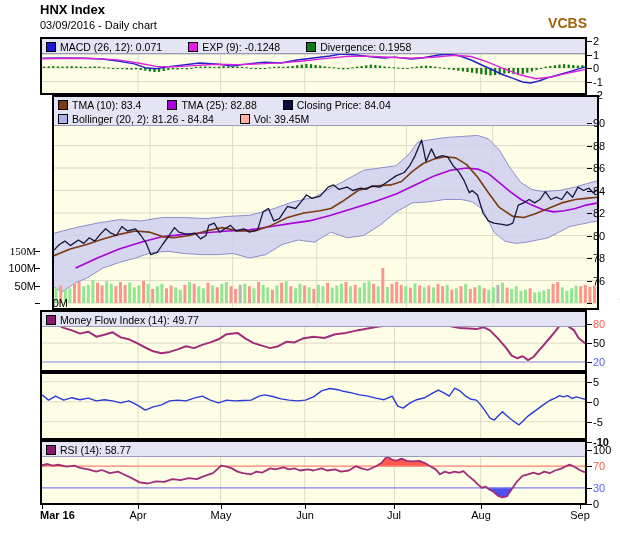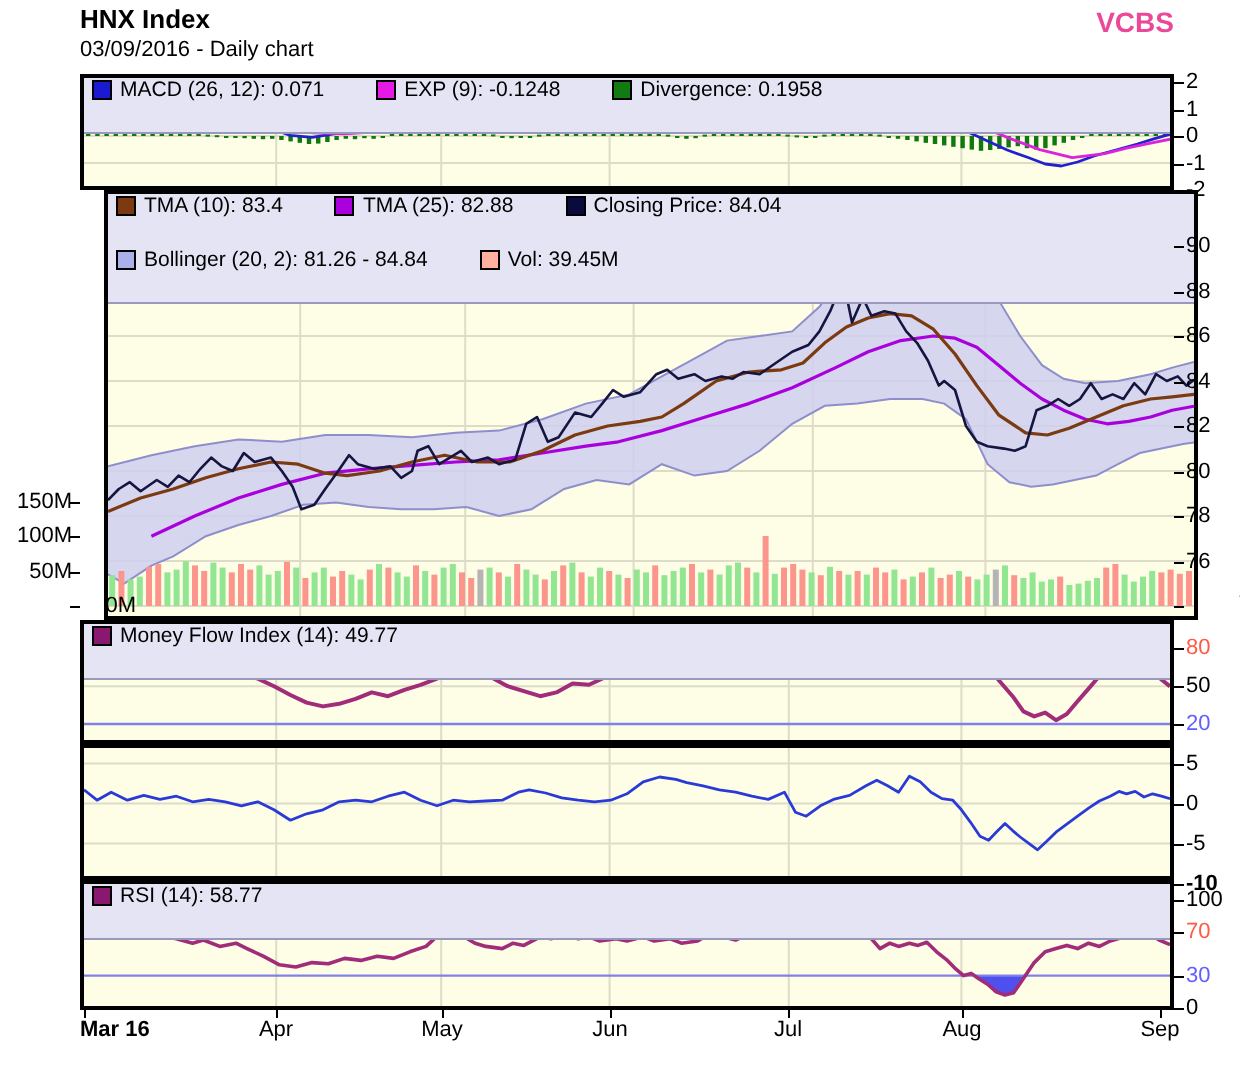--- a/index.html
+++ b/index.html
@@ -1,24 +1,24 @@
 <!DOCTYPE html>
 <html><head>
 <meta charset="utf-8">
 <style>
   html,body{margin:0;padding:0;background:#fff;}
   #chart-root{position:relative;width:620px;height:535px;background:#fff;overflow:hidden;
     font-family:"Liberation Sans",sans-serif;-webkit-font-smoothing:none;}
   .hdr-title{position:absolute;top:2px;left:40px;font-size:13px;font-weight:bold;color:#000;}
   .hdr-sub{position:absolute;top:19px;left:40px;font-size:11px;color:#000;}
-  .hdr-brand{position:absolute;top:3px;right:33px;font-size:14px;font-weight:bold;color:#ec4899;text-align:right;}
+  .hdr-brand{position:absolute;top:15px;right:33px;font-size:14px;font-weight:bold;color:#a16207;text-align:right;}
   .panel{position:absolute;left:40px;width:547px;border:2px solid #000;background:#FEFEE6;box-sizing:border-box;}
   .panel svg{position:absolute;left:0;top:0;display:block;}
   .legend{position:absolute;left:0;top:0;right:0;background:#E4E4F4;border-bottom:1px solid #9999BB;z-index:3;padding-left:4px;}
-  .lrow{height:27px;display:flex;align-items:flex-start;}
+  .lrow{height:14px;display:flex;align-items:flex-end;}
   .li{display:inline-flex;align-items:center;margin-right:26px;white-space:nowrap;}
   .sq{width:8px;height:8px;border:1px solid #000;display:inline-block;}
   .lt{font-size:10.5px;color:#000;margin-left:4px;}
   .ytick{position:absolute;font-size:11px;color:#000;white-space:nowrap;z-index:4;}
   .ytick-l{position:absolute;font-size:11px;color:#000;white-space:nowrap;text-align:right;width:36px;left:0;z-index:4;}
   .tickmark{position:absolute;background:#000;z-index:4;}
   .xlab{position:absolute;font-size:11px;color:#000;white-space:nowrap;z-index:4;}
 </style>
 </head>
 <body>
@@ -434,21 +434,21 @@
       <div class="ytick" style="left:593px;top:207px;">82</div>
       <div class="tickmark" style="left:587px;top:236px;width:5px;height:1px;"></div>
       <div class="ytick" style="left:593px;top:230px;">80</div>
       <div class="tickmark" style="left:587px;top:258px;width:5px;height:1px;"></div>
       <div class="ytick" style="left:593px;top:252px;">78</div>
       <div class="tickmark" style="left:587px;top:281px;width:5px;height:1px;"></div>
       <div class="ytick" style="left:593px;top:275px;">76</div>
       <div class="tickmark" style="left:587px;top:303px;width:5px;height:1px;"></div>
       <div class="ytick" style="left:619px;top:297px;font-family:Liberation Mono, monospace;">74</div>
       <div class="tickmark" style="left:35px;top:251px;width:5px;height:1px;"></div>
-      <div class="ytick-l" style="top:245px;">150M</div>
+      <div class="ytick-l" style="top:245px;font-family:Liberation Serif, serif;">150M</div>
       <div class="tickmark" style="left:35px;top:268px;width:5px;height:1px;"></div>
       <div class="ytick-l" style="top:262px;">100M</div>
       <div class="tickmark" style="left:35px;top:286px;width:5px;height:1px;"></div>
       <div class="ytick-l" style="top:280px;">50M</div>
       <div class="tickmark" style="left:35px;top:303px;width:5px;height:1px;"></div>
       <div class="ytick-l" style="top:297px;margin-left:32px;">0M</div>
       <div class="tickmark" style="left:587px;top:324px;width:5px;height:1px;"></div>
       <div class="ytick" style="left: 593px; top: 318px; color: rgb(255, 90, 70);">80</div>
       <div class="tickmark" style="left:587px;top:343px;width:5px;height:1px;"></div>
       <div class="ytick" style="left:593px;top:337px;">50</div>

